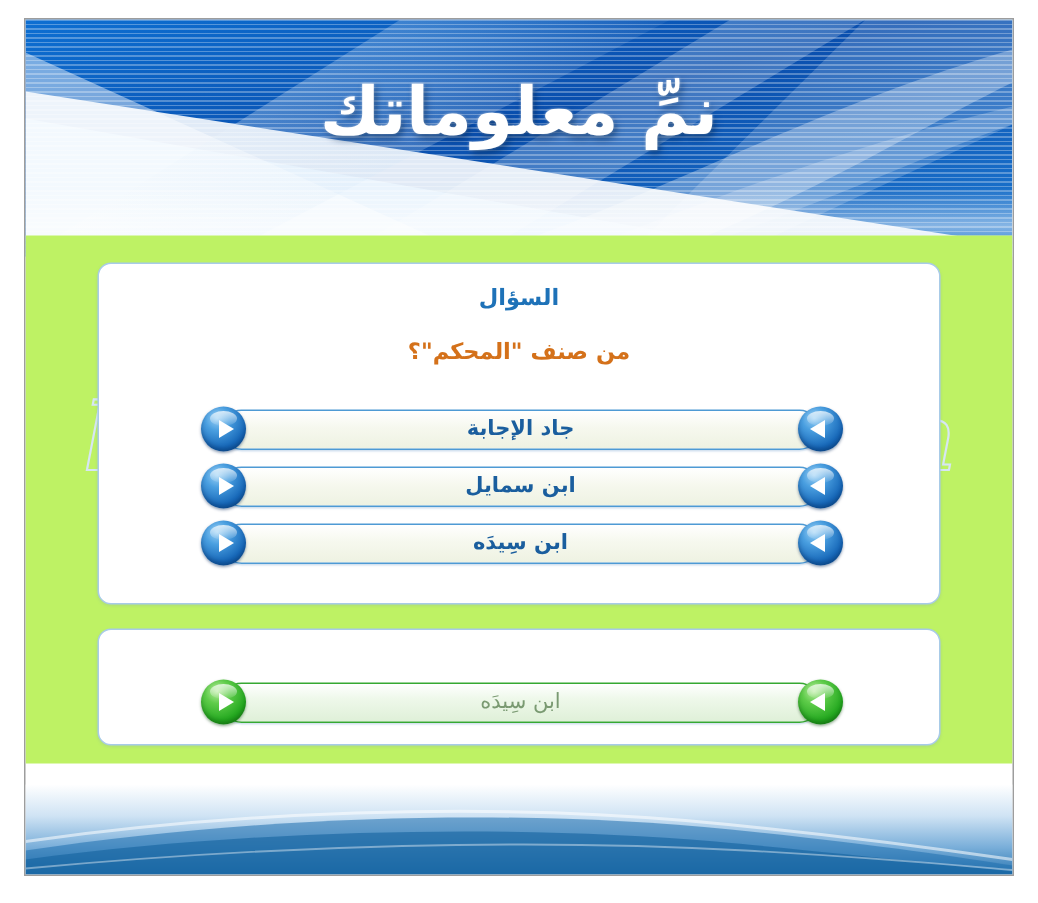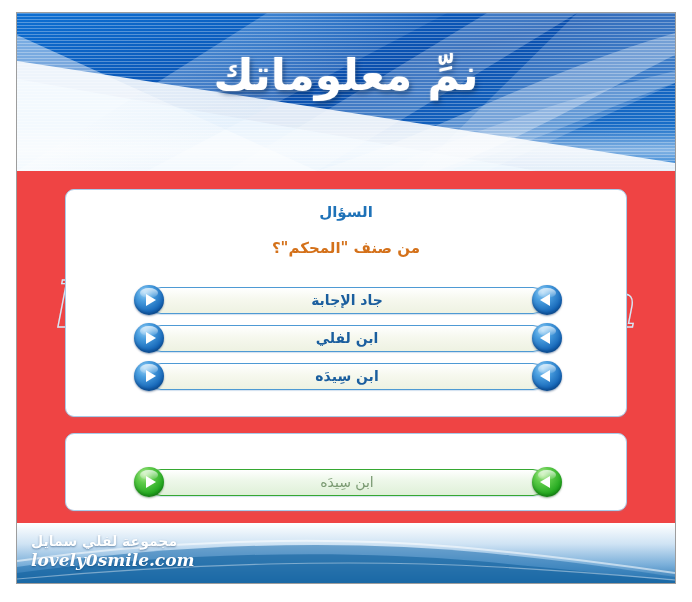--- a/index.html
+++ b/index.html
@@ -61,23 +61,23 @@
     font-weight: bold;
     line-height: 1.25;
     direction: rtl;
     text-shadow: 2px 3px 5px rgba(0,40,90,0.55), 0 0 2px rgba(255,255,255,0.6);
     letter-spacing: 1px;
   }
 
   
   #body {
     position: absolute;
-    left: 0; top: 158px;
+    left: 0; top: 144px;
     width: 658px; height: 352px;
-    background: #ef4444;
+    background: #bef264;
     overflow: hidden;
   }
 
   
   #watermark {
     position: absolute;
     left: 18px;
     top: 98px;
     width: 622px;
     text-align: center;
@@ -290,21 +290,21 @@
               <div class="tri"></div>
             </div>
             <div class="knob right">
               <div class="gloss"></div>
               <div class="tri"></div>
             </div>
           </div>
 
           <div class="option-row">
             <div class="pill"></div>
-            <div class="pill-label">ابن لفلي</div>
+            <div class="pill-label">ابن سمايل</div>
             <div class="knob left">
               <div class="gloss"></div>
               <div class="tri"></div>
             </div>
             <div class="knob right">
               <div class="gloss"></div>
               <div class="tri"></div>
             </div>
           </div>
 
@@ -353,20 +353,16 @@
             <stop offset="70%" stop-color="#79aed9"></stop>
             <stop offset="100%" stop-color="#2c77b2"></stop>
           </linearGradient>
         </defs>
         <rect x="0" y="0" width="658" height="60" fill="url(#fg1)"></rect>
         <path d="M0,44 C160,20 330,16 470,30 C560,39 620,48 658,54 L658,60 L0,60 Z" fill="#1f6fae" opacity="0.55"></path>
         <path d="M0,50 C150,30 320,26 460,38 C556,47 618,54 658,58 L658,60 L0,60 Z" fill="#14639f" opacity="0.60"></path>
         <path d="M0,38 C140,18 300,12 440,24 C540,33 610,43 658,50" fill="none" stroke="#ffffff" stroke-width="2" opacity="0.55"></path>
         <path d="M0,56 C170,40 340,36 480,44 C570,49 622,54 658,57" fill="none" stroke="#ffffff" stroke-width="1.2" opacity="0.40"></path>
       </svg>
-      <div id="footer-text">
-        <div id="footer-ar">مجموعة لفلي سمايل</div>
-        <div id="footer-url">lovely0smile.com</div>
-      </div>
     </div>
 
   </div>
 </div>
 
 </body></html>

